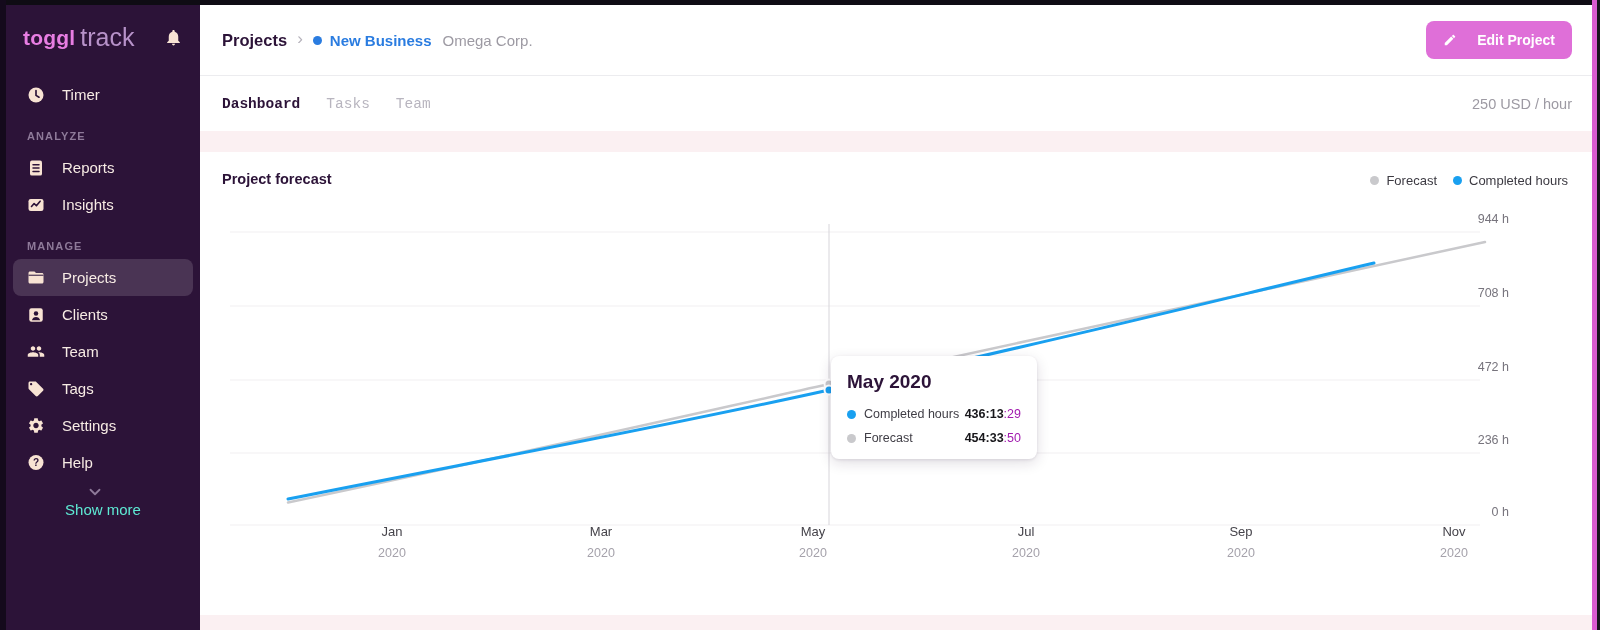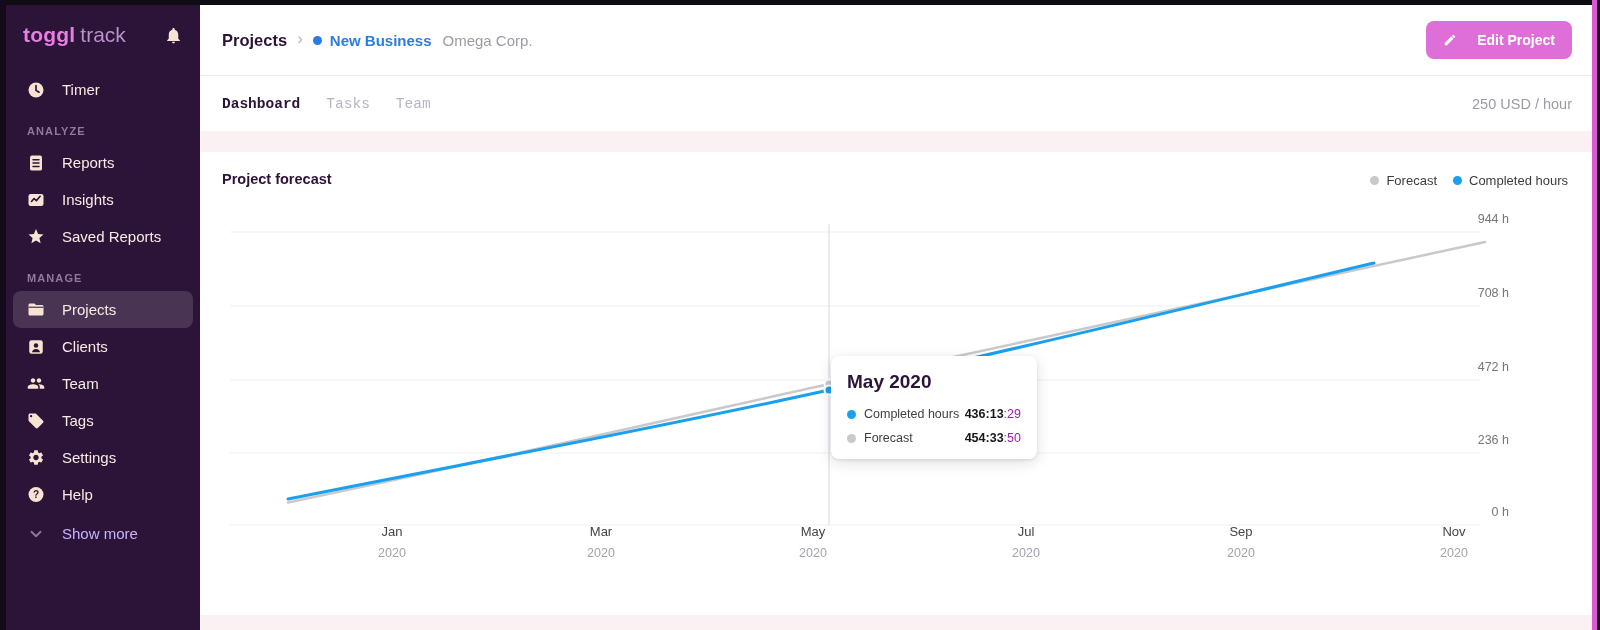--- a/index.html
+++ b/index.html
@@ -10,28 +10,28 @@
   .frame-left { position:absolute; left:0; top:0; width:6px; height:630px; background:#140a1c; z-index:60; }
   .frame-right { position:absolute; right:0; top:0; width:3px; height:630px; background:#17131d; z-index:60; }
   .magenta-edge { position:absolute; right:3px; top:0; width:5px; height:630px; background:#d95bd0; z-index:61; }
 
   .app { position:absolute; left:6px; top:5px; width:1588px; height:625px; display:flex; }
 
   
   .sidebar { width:194px; background:#2c1338; color:#f7ebe4; flex-shrink:0; padding-top:18px; }
   .logo-row { display:flex; align-items:center; padding:0 17px; margin-bottom:24px; }
   .logo-bold { font-size:21px; font-weight:800; color:#e87ee3; letter-spacing:.2px; }
-  .logo-light { font-size:21px; font-weight:400; color:#b792c9; margin-left:5px; }
+  .logo-light { font-size:25px; font-weight:400; color:#b792c9; margin-left:5px; }
   .bell { margin-left:auto; display:flex; }
   .nav-item { display:flex; align-items:center; height:37px; margin:0 7px; padding:0 14px;
     border-radius:8px; font-size:15px; color:#f7ebe4; cursor:pointer; }
   .nav-item.active { background:#4a3454; }
   .nav-item .nicon { width:18px; height:18px; margin-right:17px; display:flex; align-items:center; justify-content:center; }
   .nav-header { font-size:11px; font-weight:bold; letter-spacing:1.1px; color:#8e7a99; margin:17px 21px 7px; }
-  .nav-item.muted { color:#c4b5fd; margin-top:2px; }
+  .nav-item.muted { color:#5eead4; margin-top:2px;flex-direction:column; }
   svg.sicon { display:block; }
 
   
   .main { flex:1; display:flex; flex-direction:column; background:#fbf0f2; min-width:0; }
 
   .topbar { height:71px; background:#fff; display:flex; align-items:center; padding:0 22px;
     border-bottom:1px solid #ececef; flex-shrink:0; }
   .crumb { display:flex; align-items:center; }
   .crumb-root { font-size:16.5px; font-weight:600; color:#2c1338; }
   .crumb-chev { color:#b5b2bb; font-size:17px; margin:0 10px 2px; }
@@ -113,28 +113,20 @@
       <span>Reports</span>
     </div>
     <div class="nav-item">
       <span class="nicon">
         <svg class="sicon" width="18" height="18" viewBox="0 0 24 24">
             <rect x="2" y="4" width="20" height="16" rx="3" fill="#f8e3d3"></rect>
             <path d="M6 14l3.5-4 3 3 5-6" stroke="#2c1338" stroke-width="2.2" fill="none" stroke-linecap="round" stroke-linejoin="round"></path>
           </svg>
       </span>
       <span>Insights</span>
-    </div>
-    <div class="nav-item">
-      <span class="nicon">
-        <svg class="sicon" width="19" height="19" viewBox="0 0 24 24" fill="#f8e3d3">
-            <path d="M12 17.27L18.18 21l-1.64-7.03L22 9.24l-7.19-.61L12 2 9.19 8.63 2 9.24l5.46 4.73L5.82 21z"></path>
-          </svg>
-      </span>
-      <span>Saved Reports</span>
     </div>
 
     <div class="nav-header">MANAGE</div>
 
     <div class="nav-item active">
       <span class="nicon">
         <svg class="sicon" width="19" height="19" viewBox="0 0 24 24" fill="#f8e3d3">
             <path d="M10 4H4c-1.1 0-2 .9-2 2v12c0 1.1.9 2 2 2h16c1.1 0 2-.9 2-2V8c0-1.1-.9-2-2-2h-8l-2-2z"></path>
             <path d="M2 9h20" stroke="#4a3454" stroke-width="1.6"></path>
           </svg>

